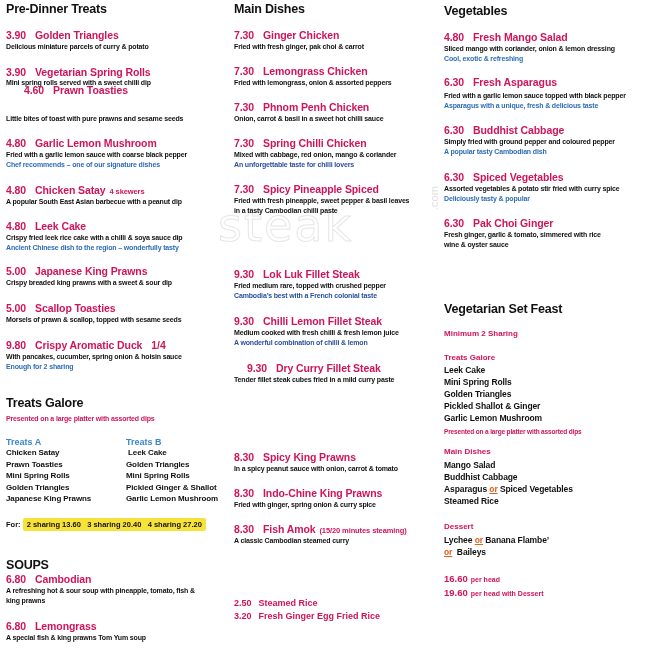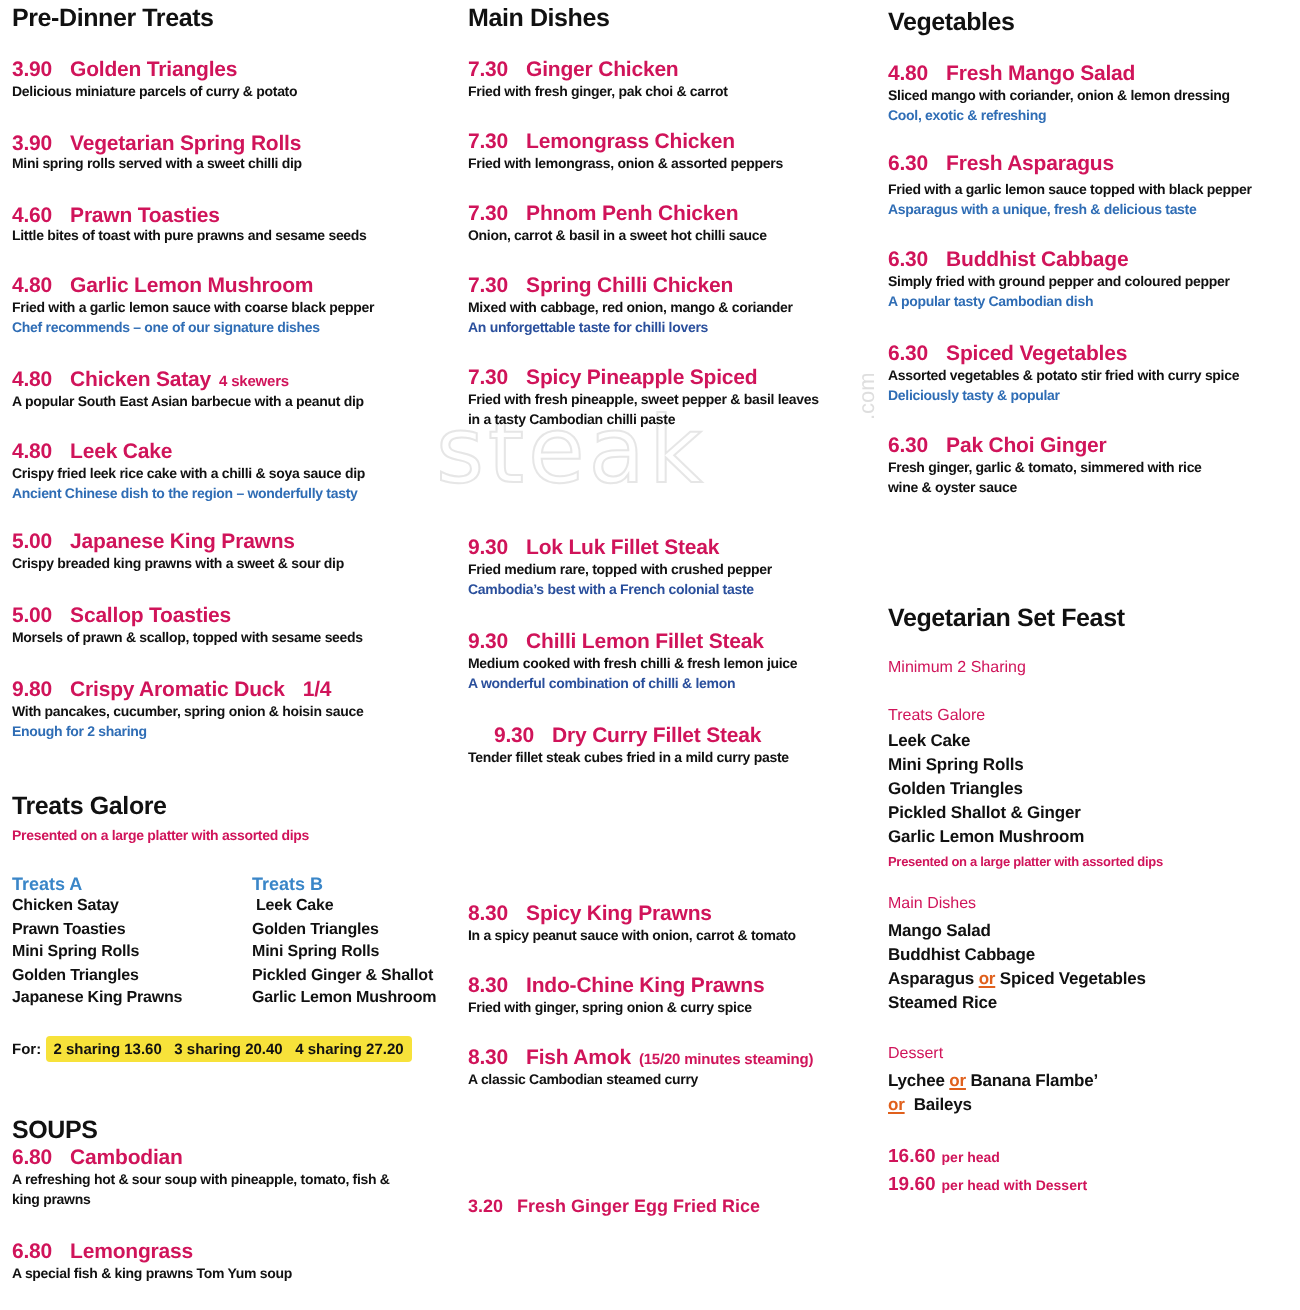--- a/index.html
+++ b/index.html
@@ -73,21 +73,21 @@
       border-radius: 2px;
     }
     .rice {
       font-weight: bold;
       font-size: 9px;
       line-height: 13px;
       color: #d0145a;
     }
     .rice .price { margin-right: 7px; }
     .feast-sub {
-      font-weight: normal;
+      font-weight: bold;
       font-size: 8px;
       color: #d0145a;
     }
     .feast-item {
       font-weight: bold;
       font-size: 8.5px;
       line-height: 12px;
       color: #111111;
       letter-spacing: -0.1px;
     }
@@ -134,21 +134,21 @@
     <div class="abs item-name" style="top:29px;"><span class="price">3.90</span><span>Golden Triangles</span></div>
     <div class="abs item-desc" style="top:42px;">Delicious miniature parcels of curry &amp; potato</div>
   </div>
 
   <div>
     <div class="abs item-name" style="top:66px;"><span class="price">3.90</span><span>Vegetarian Spring Rolls</span></div>
     <div class="abs item-desc" style="top:78px;">Mini spring rolls served with a sweet chilli dip</div>
   </div>
 
   <div>
-    <div class="abs item-name" style="top:102px;"><span class="price">4.60</span><span>Prawn Toasties</span></div>
+    <div class="abs item-name" style="top:84px;margin-left:18px;"><span class="price">4.60</span><span>Prawn Toasties</span></div>
     <div class="abs item-desc" style="top:114px;">Little bites of toast with pure prawns and sesame seeds</div>
   </div>
 
   <div>
     <div class="abs item-name" style="top:137px;"><span class="price">4.80</span><span>Garlic Lemon Mushroom</span></div>
     <div class="abs item-desc" style="top:150px;">Fried with a garlic lemon sauce with coarse black pepper</div>
     <div class="abs item-tag" style="top:160px;">Chef recommends – one of our signature dishes</div>
   </div>
 
   <div>
@@ -263,20 +263,21 @@
   <div>
     <div class="abs item-name" style="top:487px;"><span class="price">8.30</span><span>Indo-Chine King Prawns</span></div>
     <div class="abs item-desc" style="top:500px;">Fried with ginger, spring onion &amp; curry spice</div>
   </div>
   <div>
     <div class="abs item-name" style="top:523px;"><span class="price">8.30</span><span>Fish Amok</span><span class="note">(15/20 minutes steaming)</span></div>
     <div class="abs item-desc" style="top:536px;">A classic Cambodian steamed curry</div>
   </div>
 
   <div class="abs" style="top:597px;">
+    <div class="rice"><span class="price">2.50</span><span>Steamed Rice</span></div>
     <div class="rice"><span class="price">3.20</span><span>Fresh Ginger Egg Fried Rice</span></div>
   </div>
 </div>
 
 <div class="col col-3">
   <div class="abs section-title" style="top:4px;">Vegetables</div>
 
   <div>
     <div class="abs item-name" style="top:31px;"><span class="price">4.80</span><span>Fresh Mango Salad</span></div>
     <div class="abs item-desc" style="top:44px;">Sliced mango with coriander, onion &amp; lemon dressing</div>

